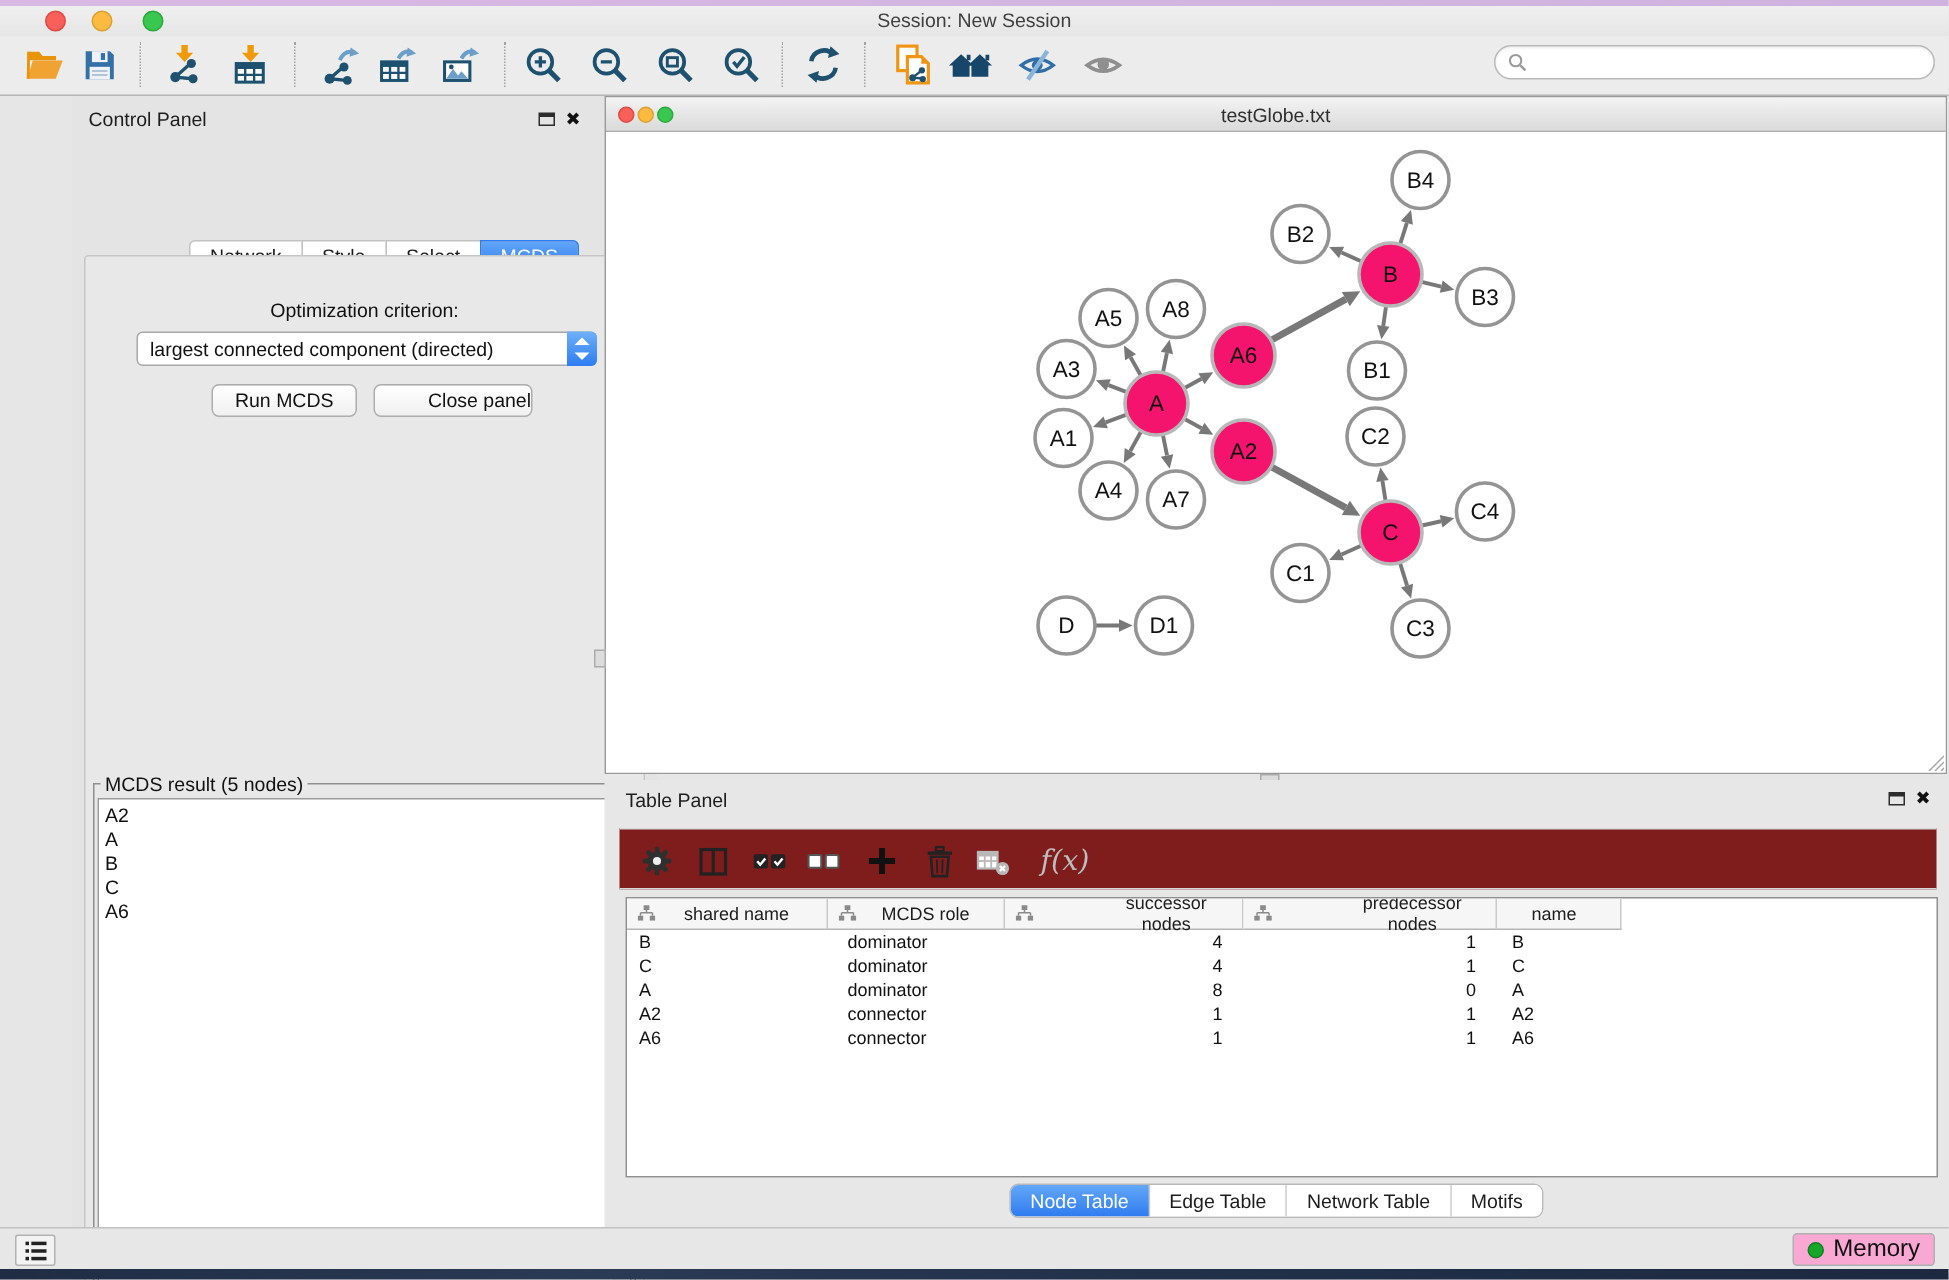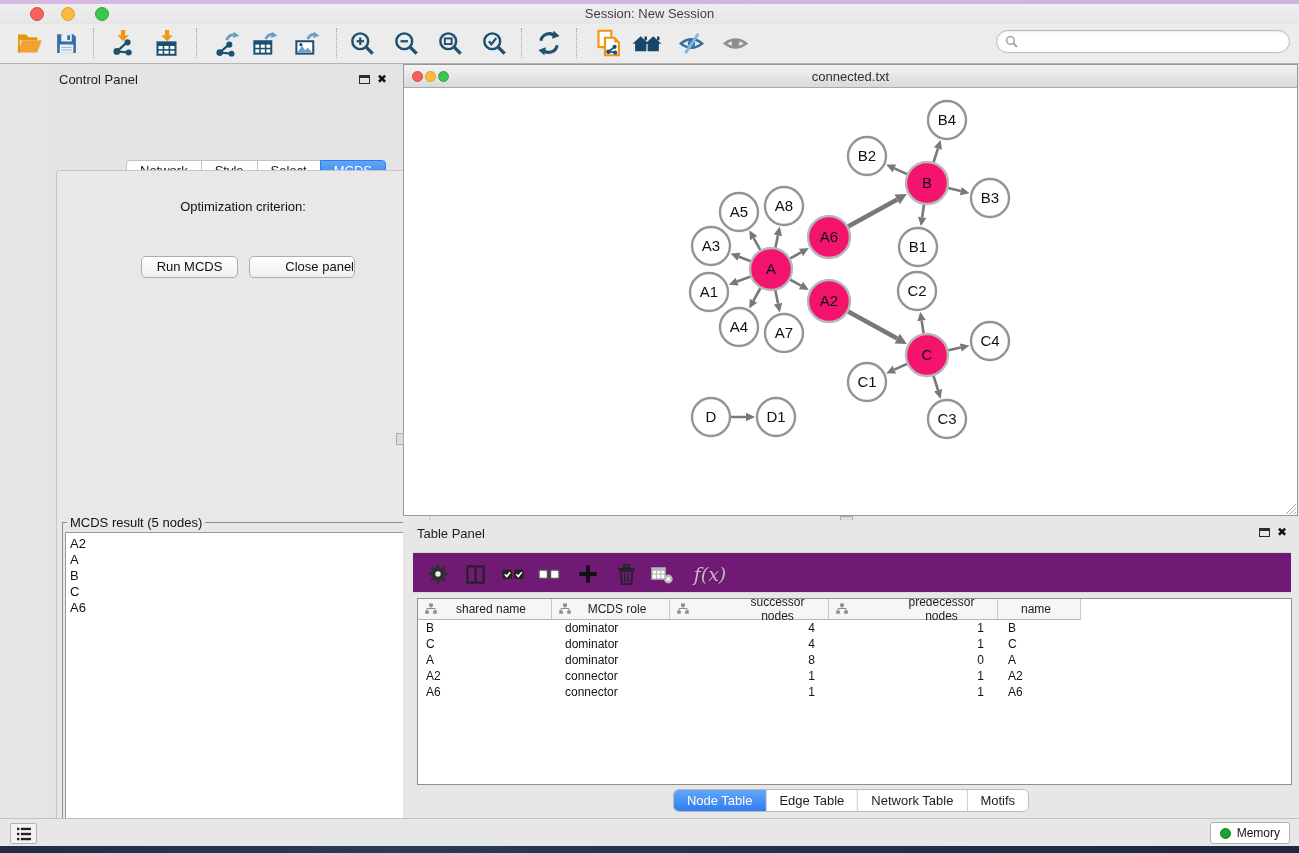--- a/index.html
+++ b/index.html
@@ -102,21 +102,21 @@
 
   .grip { background:#dcdcdc; border:1px solid #ababab; }
   #v-grip { left:396px; top:433px; width:8px; height:12px; }
   #h-grip { left:840px; top:516px; width:13px; height:7px; }
 
   
   #table-panel { left:403px; top:520px; width:896px; height:298px; background:#e7e7e7; }
   #tp-title { position:absolute; left:14px; top:6px; }
   #tp-float { left:1259px; top:528px; } #tp-close { left:1277px; top:526px; }
   #tp-toolbar { position:absolute; left:10px; top:32px; right:8px; height:41px;
-    background:#701a75; border-top:1px solid #d8d8d8; border-bottom:1px solid #d8d8d8; }
+    background:#7f1d1d; border-top:1px solid #d8d8d8; border-bottom:1px solid #d8d8d8; }
   .tpbtn { position:absolute; top:6px; width:30px; height:30px; border:none;
     background:transparent; display:flex; align-items:center; justify-content:center;
     padding:0; }
   #fx-btn { font-family:"DejaVu Serif","Liberation Serif",serif; font-style:italic;
     font-size:19px; color:#bdbdbd; }
   #data-table { position:absolute; left:14px; top:78px; width:875px; height:187px;
     background:#fff; border:1px solid #8f8f8f; overflow:hidden; }
   #table-head { display:flex; height:21px; }
   .th { height:21px; background:#f6f6f6; border-right:1px solid #c9c9c9;
     border-bottom:1px solid #b5b5b5; display:flex; align-items:center;
@@ -134,22 +134,22 @@
   .tp-tab:last-child { border-right:none; }
   .tp-tab.active { background:linear-gradient(#63a7f8,#2f7cf0); color:#fff; }
 
   
   #status-bar { left:0; top:818px; width:1299px; height:28px; background:#e7e7e7;
     border-top:1px solid #c2c2c2; }
   #list-btn { position:absolute; left:10px; top:4px; width:27px; height:21px;
     background:#f3f3f3; border:1px solid #b2b2b2; border-radius:2px;
     display:flex; align-items:center; justify-content:center; padding:0; }
   #memory-btn { position:absolute; right:9px; top:3px; height:22px; padding:0 9px;
-    background:#ffffff; border:1px solid #b0b0b0; border-radius:3px;
-    display:flex; align-items:center; font-size:12px; color:#111; }
+    background:#f9a8d4; border:1px solid #b0b0b0; border-radius:3px;
+    display:flex; align-items:center; font-size:16px; color:#111; }
   #memory-dot { width:11px; height:11px; border-radius:50%; background:#18a52b;
     border:1px solid #108021; margin-right:6px; }
 </style>
 </head>
 <body>
 
 <div id="desktop-top" class="abs"></div>
 
 <div id="titlebar" class="abs">
   <span id="lt-close" class="light"></span>
@@ -320,20 +320,27 @@
 <div id="control-panel" class="abs">
   <span id="cp-title" class="panel-title">Control Panel</span>
   <div id="cp-tabs">
       <div class="seg-tab">Network</div>
       <div class="seg-tab">Style</div>
       <div class="seg-tab">Select</div>
       <div class="seg-tab active">MCDS</div>
     </div>
   <div id="cp-body">
     <div id="opt-label">Optimization criterion:</div>
+    <div id="criterion-select">
+      <span class="val">largest connected component (directed)</span>
+      <span class="stepper">
+          <span class="chev up"></span>
+          <span class="chev dn"></span>
+        </span>
+    </div>
     <button id="run-btn" class="mac-btn">Run MCDS</button>
     <button id="closepanel-btn" class="mac-btn">Close panel</button>
     <div id="result-group">
       <span class="legend">MCDS result (5 nodes)</span>
       <div id="result-list">
         <div id="result-scroll"></div>
       <div class="item">A2</div>
           <div class="item">A</div>
           <div class="item">B</div>
           <div class="item">C</div>
@@ -343,21 +350,21 @@
   </div>
 </div>
 <span id="cp-float" class="float-icon"></span>
 <span id="cp-close" class="close-icon">✖</span>
 
 <div id="network-window" class="abs">
   <div id="nw-titlebar">
     <span id="nwl-close" class="light"></span>
     <span id="nwl-min" class="light"></span>
     <span id="nwl-zoom" class="light"></span>
-    <div class="title">connected.txt</div>
+    <div class="title">testGlobe.txt</div>
   </div>
   <div id="nw-canvas">
     <svg id="graph-svg" width="893" height="427">
         <line x1="367" y1="181" x2="349.68604270122916" y2="150.15951356156444" stroke="#787878" stroke-width="2.6"></line>
         <polygon points="345.2802298908604,142.3116594930951 353.34837459984817,148.10346758339236 346.02371080261014,152.21555953973652" fill="#787878"></polygon>
         <line x1="367" y1="181" x2="373.93725413816395" y2="147.38099917659014" stroke="#787878" stroke-width="2.6"></line>
         <polygon points="375.75607789671477,138.5666994236131 378.05059402288657,148.22978359724718 369.82391425344133,146.5322147559331" fill="#787878"></polygon>
         <line x1="367" y1="181" x2="335.01238351906153" y2="168.73808034897357" stroke="#787878" stroke-width="2.6"></line>
         <polygon points="326.60866846334307,165.5166562442815 336.5157147679178,164.81634665630497 333.50905227020525,172.65981404164216" fill="#787878"></polygon>
         <line x1="367" y1="181" x2="333.126986552298" y2="193.5657953112443" stroke="#787878" stroke-width="2.6"></line>

